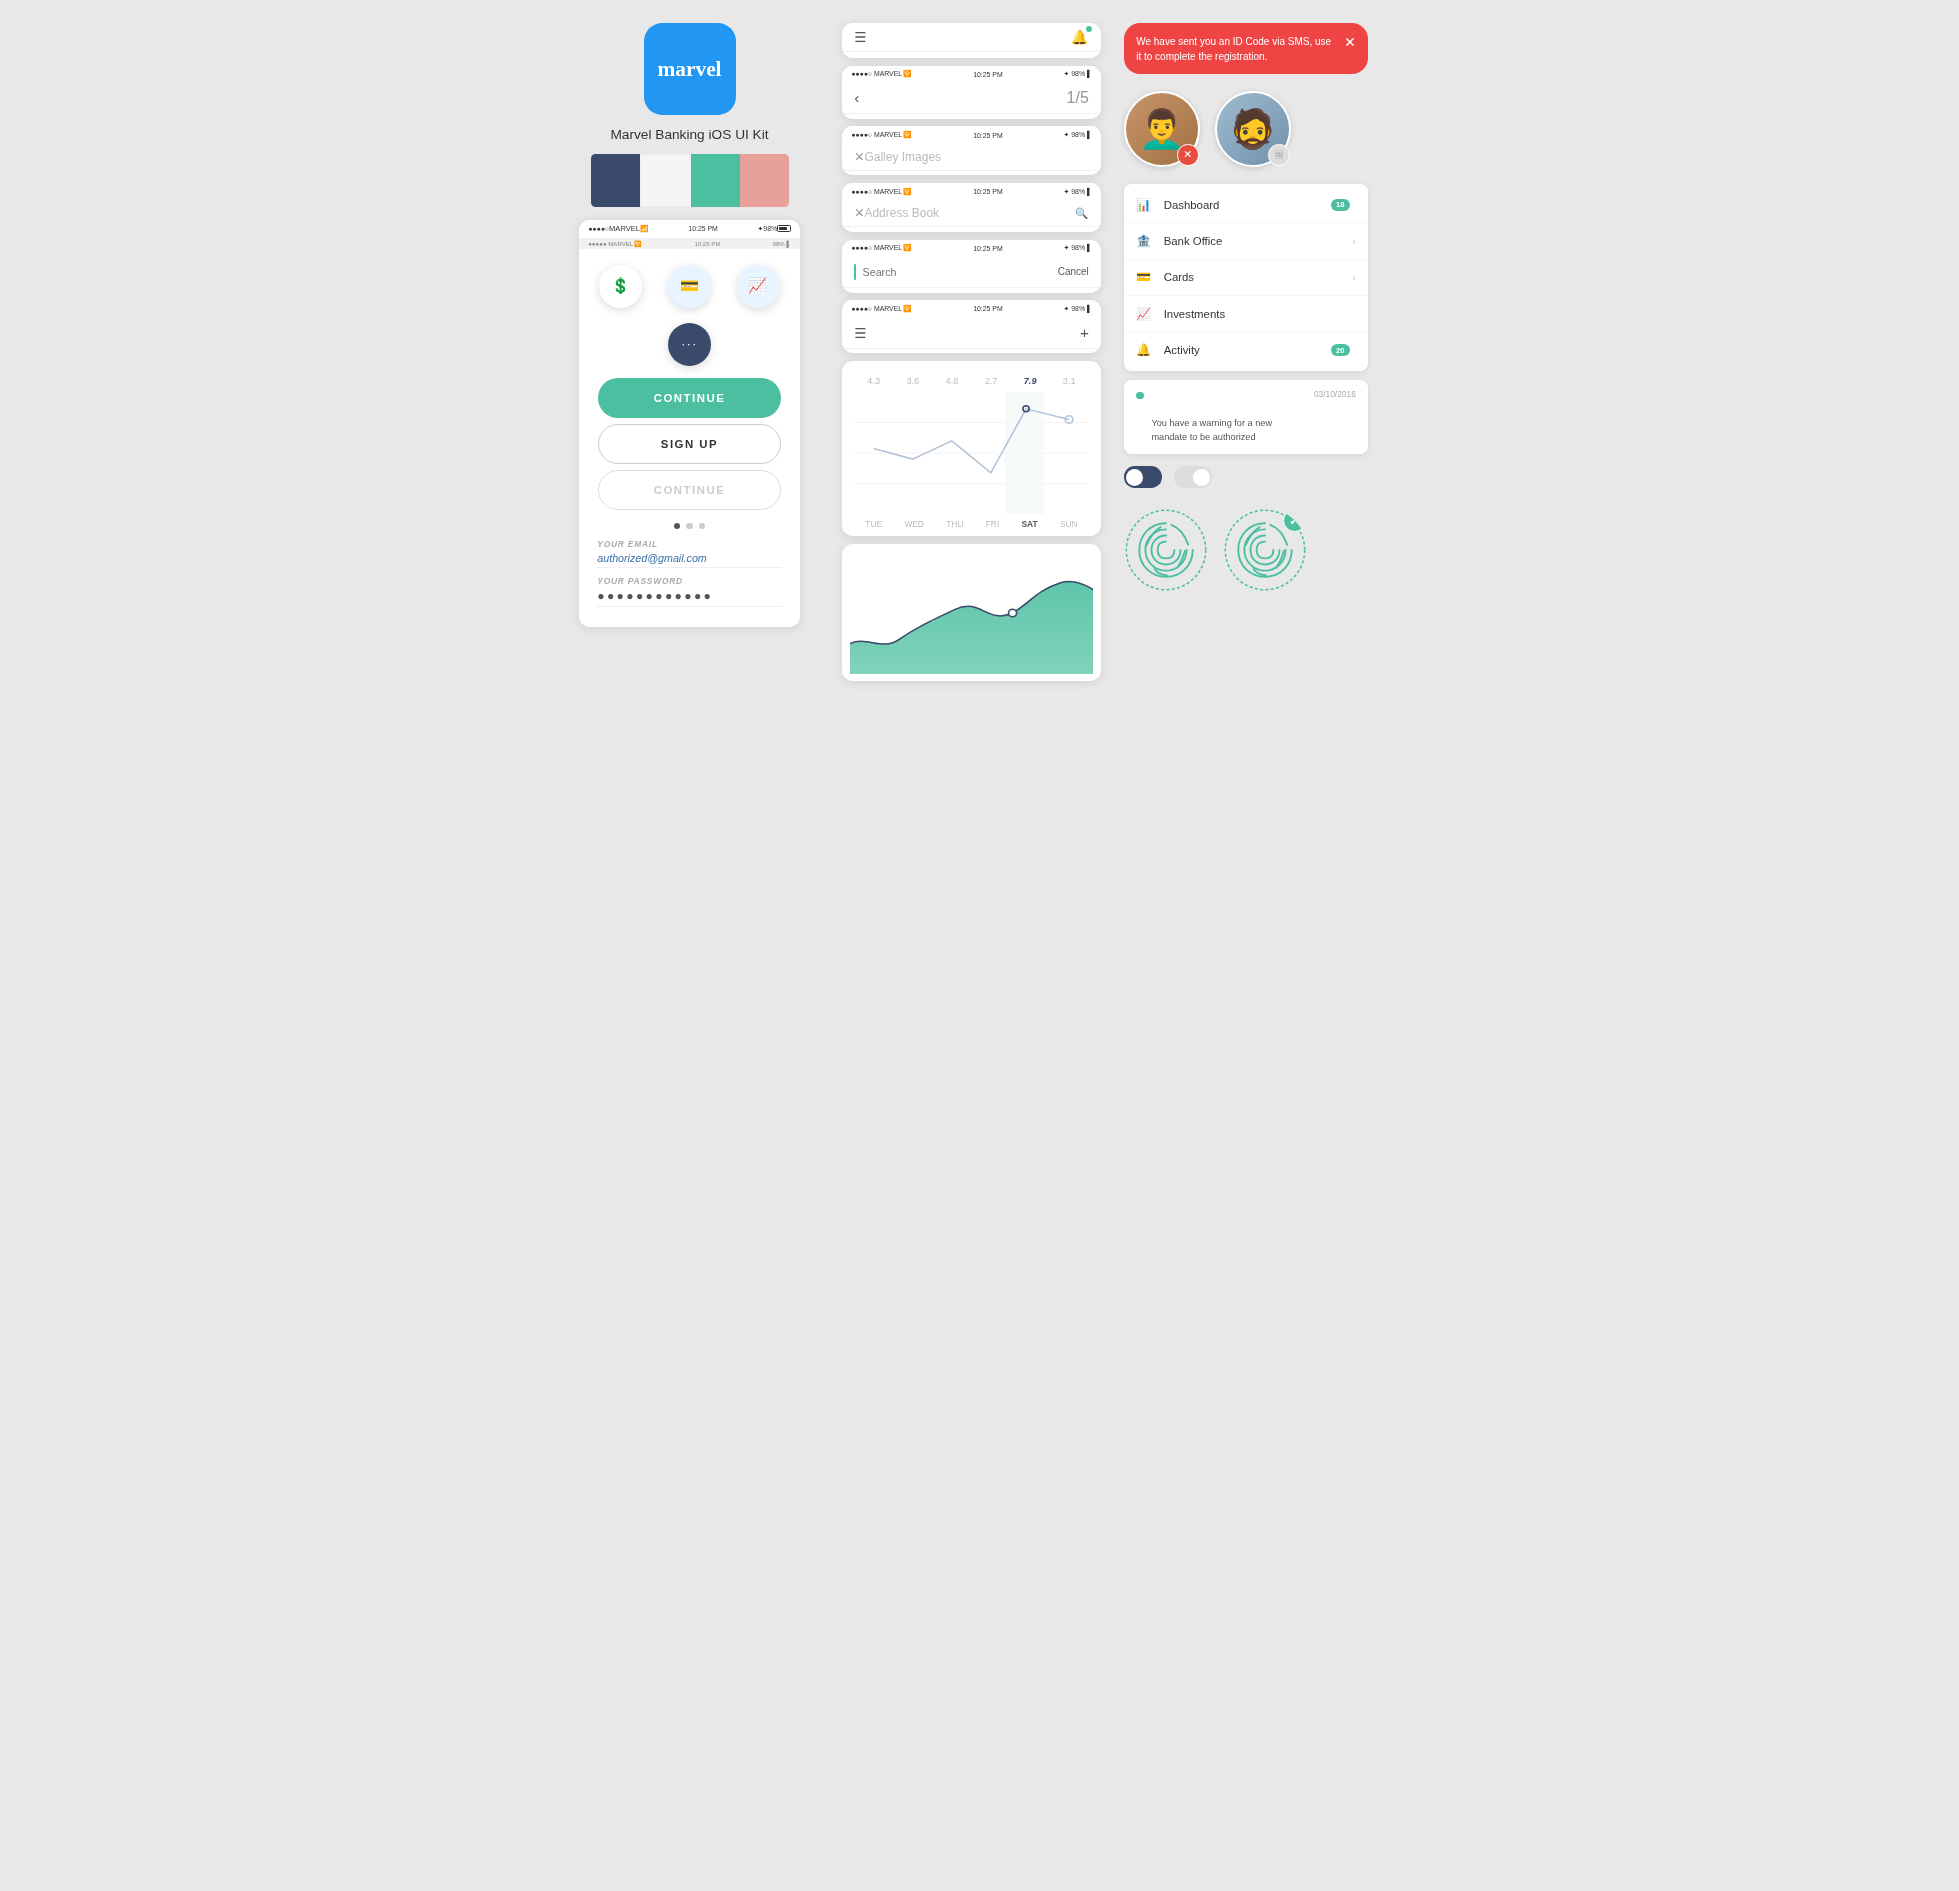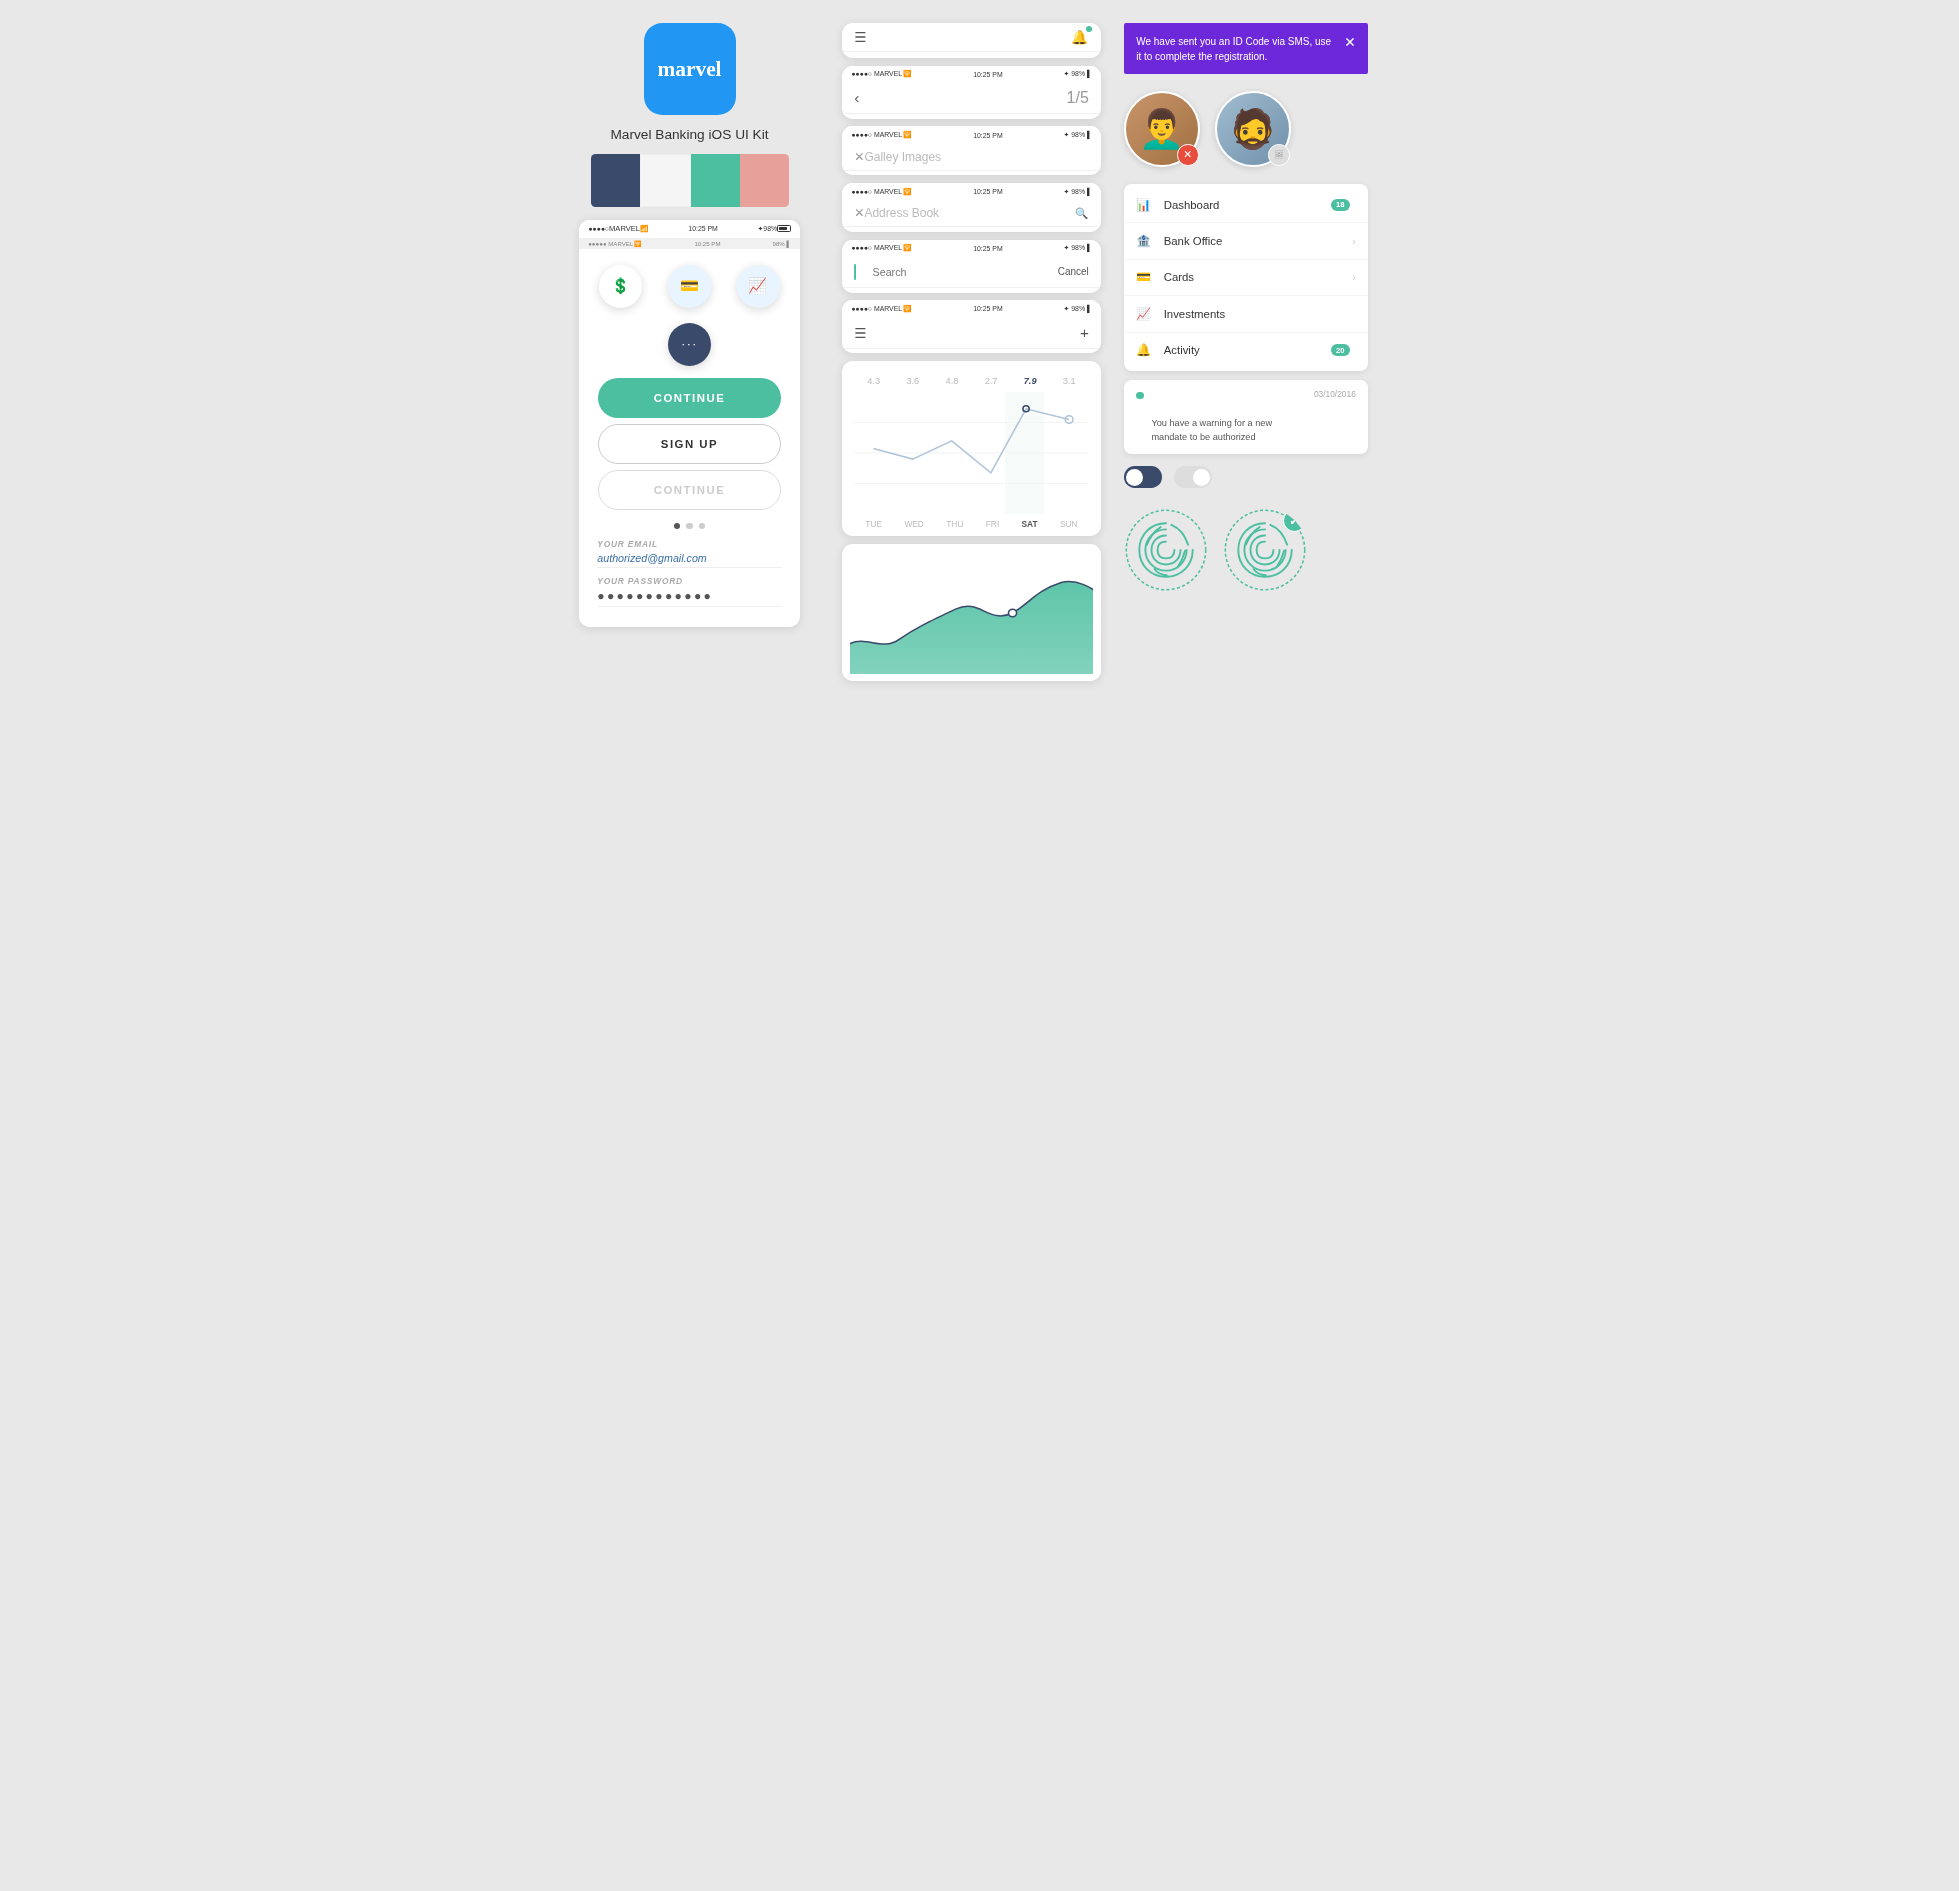--- a/index.html
+++ b/index.html
@@ -231,22 +231,22 @@
       border-radius: 10.7px;
       box-shadow: 0 1.5px 9.2px rgba(0,0,0,0.1);
       padding: 7.6px;
       height: 137px;
       overflow: hidden;
     }
 
     
     .right-col { display: flex; flex-direction: column; gap: 9.2px; }
     .sms-notification {
-      background: #6d28d9;
-      border-radius: 2px;
+      background: #ef4444;
+      border-radius: 16px;
       padding: 10.7px 12.2px;
       display: flex;
       align-items: flex-start;
       justify-content: space-between;
       gap: 6.1px;
     }
     .sms-text { color: white; font-size: 10px; line-height: 1.5; flex: 1; }
     .sms-close { color: white; font-size: 13.7px; cursor: pointer; }
 
     .avatars-row {
@@ -482,21 +482,21 @@
     </div>
 
     <div class="ios-screen">
       <div class="status-bar" style="font-size:6.9px;">
         <span>●●●●○ MARVEL 🛜</span>
         <span style="flex:1;text-align:center;">10:25 PM</span>
         <span>✦ 98% ▌</span>
       </div>
       <div class="ios-header">
         <span style="width:2.3px;height:15.3px;background:#4cbfa0;display:inline-block;border-radius:1.5px;"></span>
-        <input class="ios-search-input" type="text" placeholder="Search" style="background: transparent; margin-left: 10px;">
+        <input class="ios-search-input" type="text" placeholder="Search" style="background: transparent;">
         <span class="ios-cancel-text">Cancel</span>
       </div>
       <div style="height:4.6px;"></div>
     </div>
 
     <div class="ios-screen">
       <div class="status-bar" style="font-size:6.9px;">
         <span>●●●●○ MARVEL 🛜</span>
         <span style="flex:1;text-align:center;">10:25 PM</span>
         <span>✦ 98% ▌</span>

